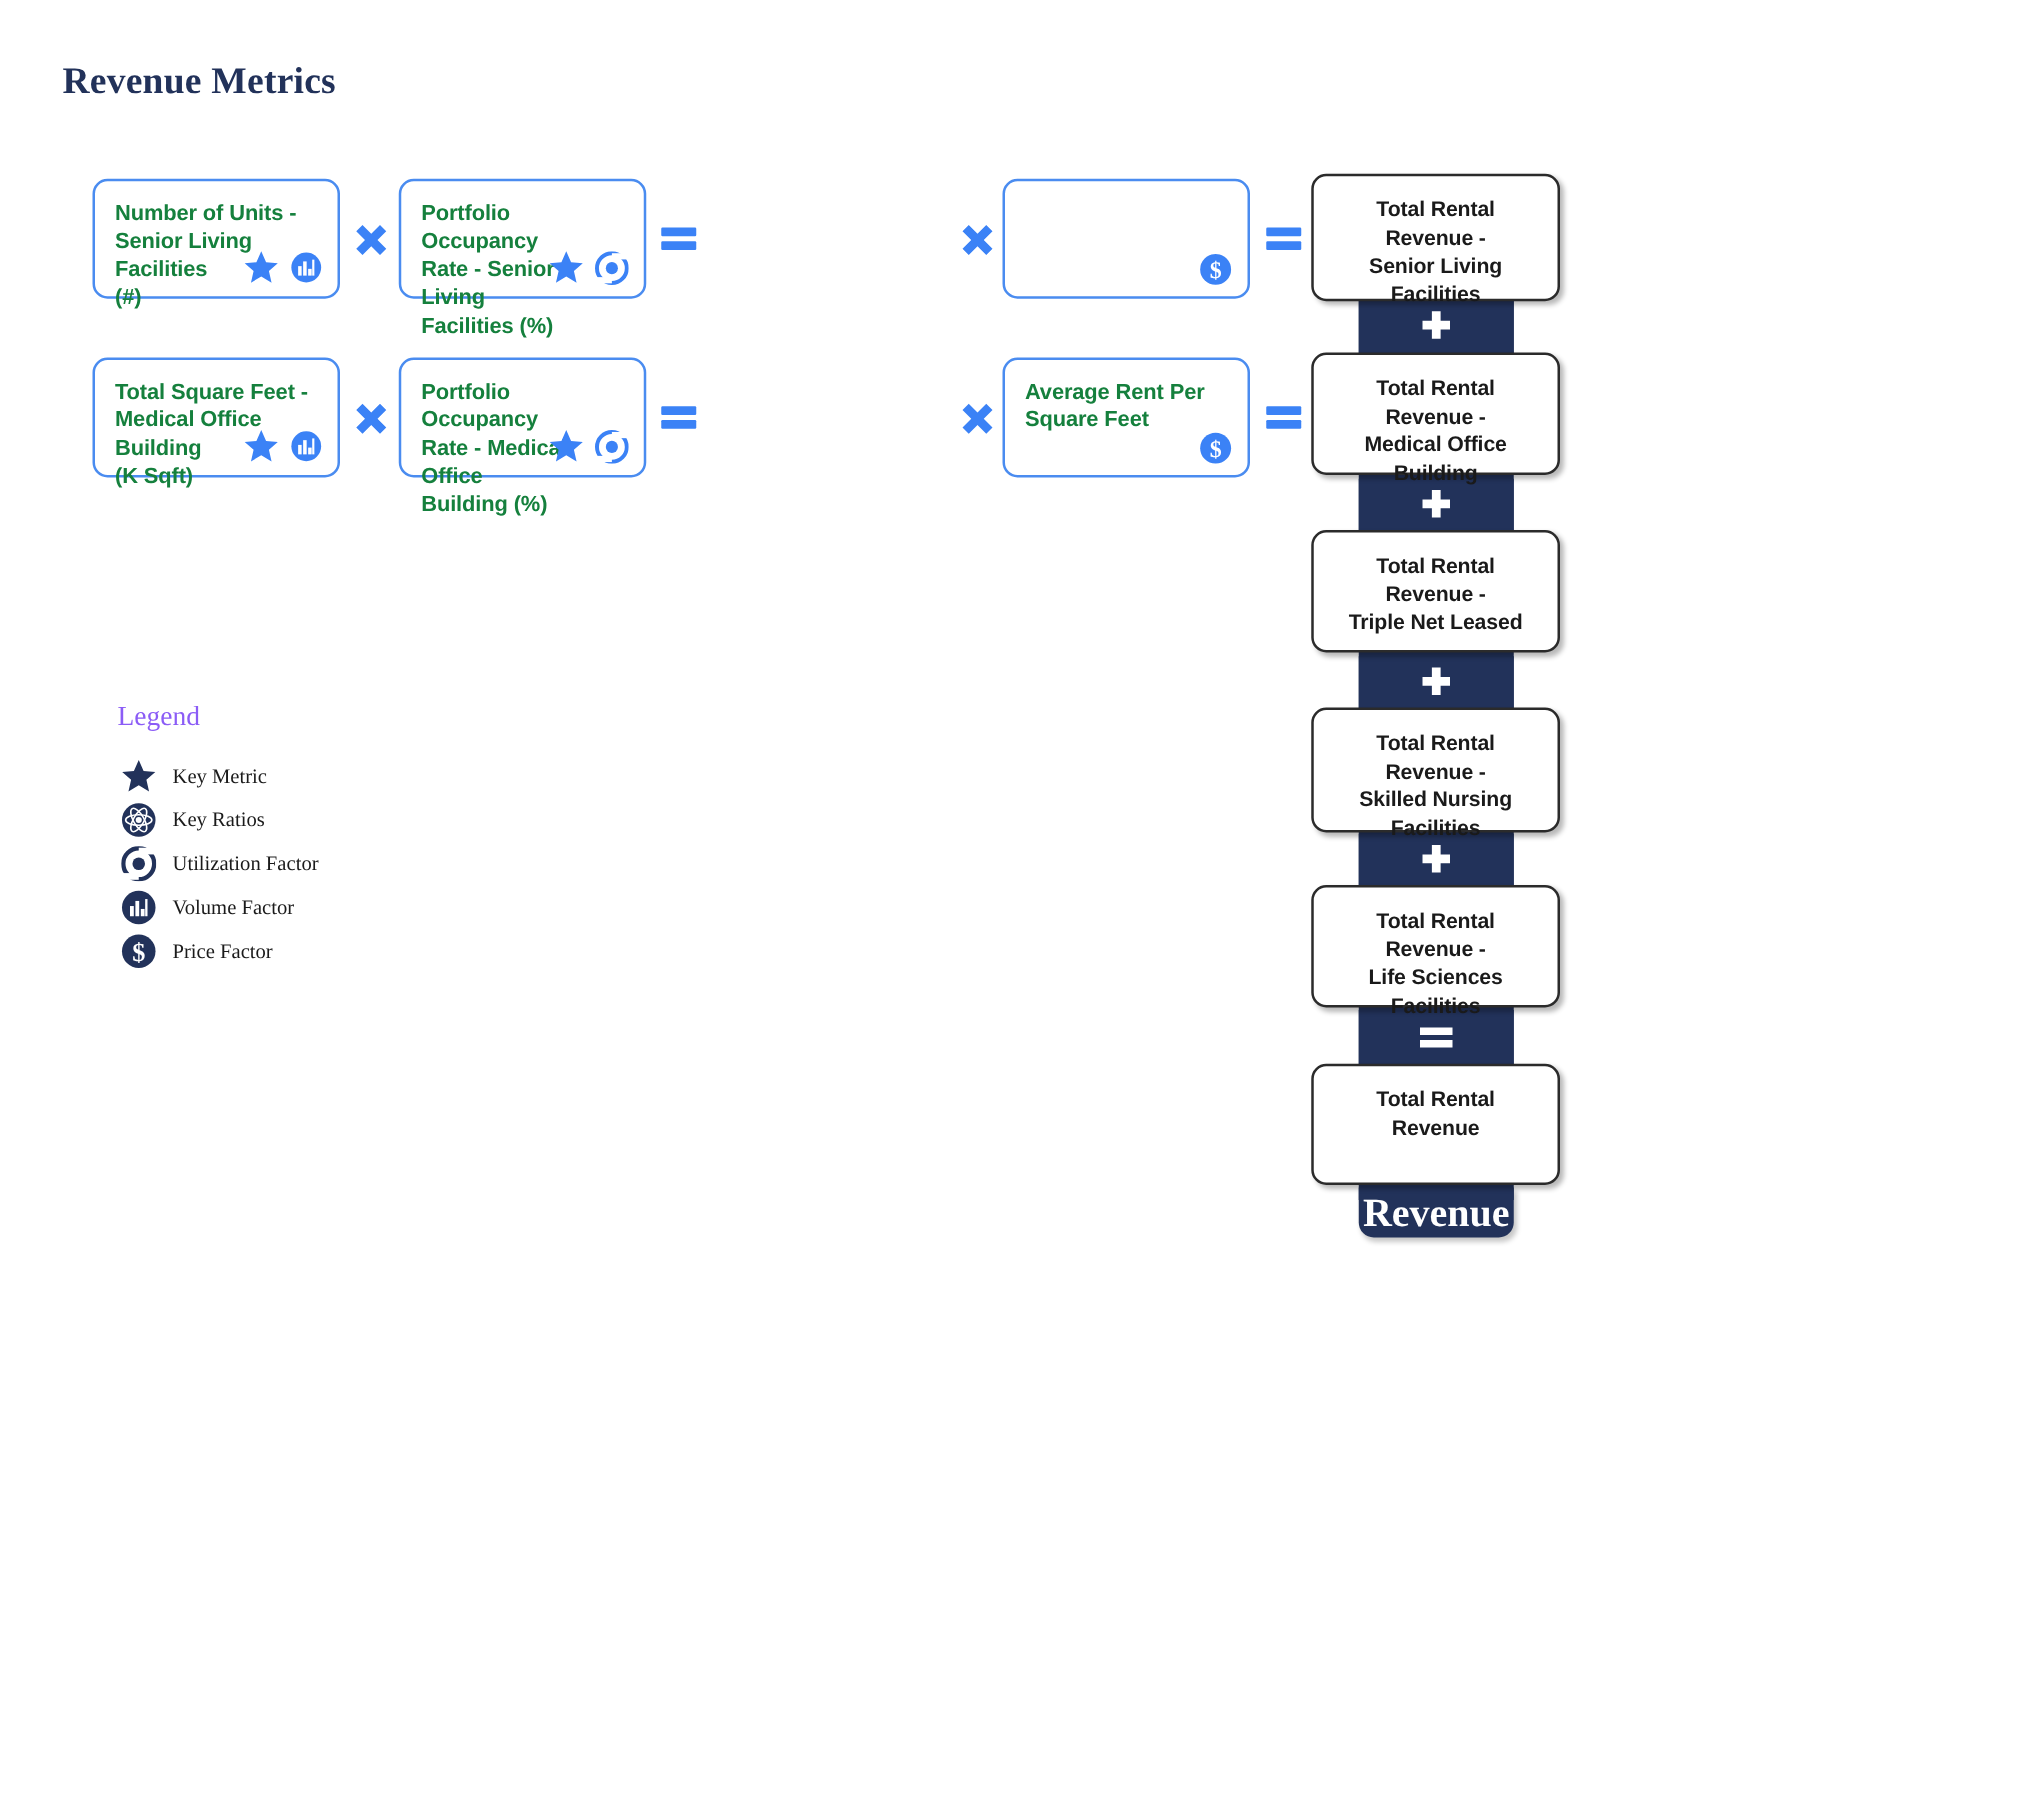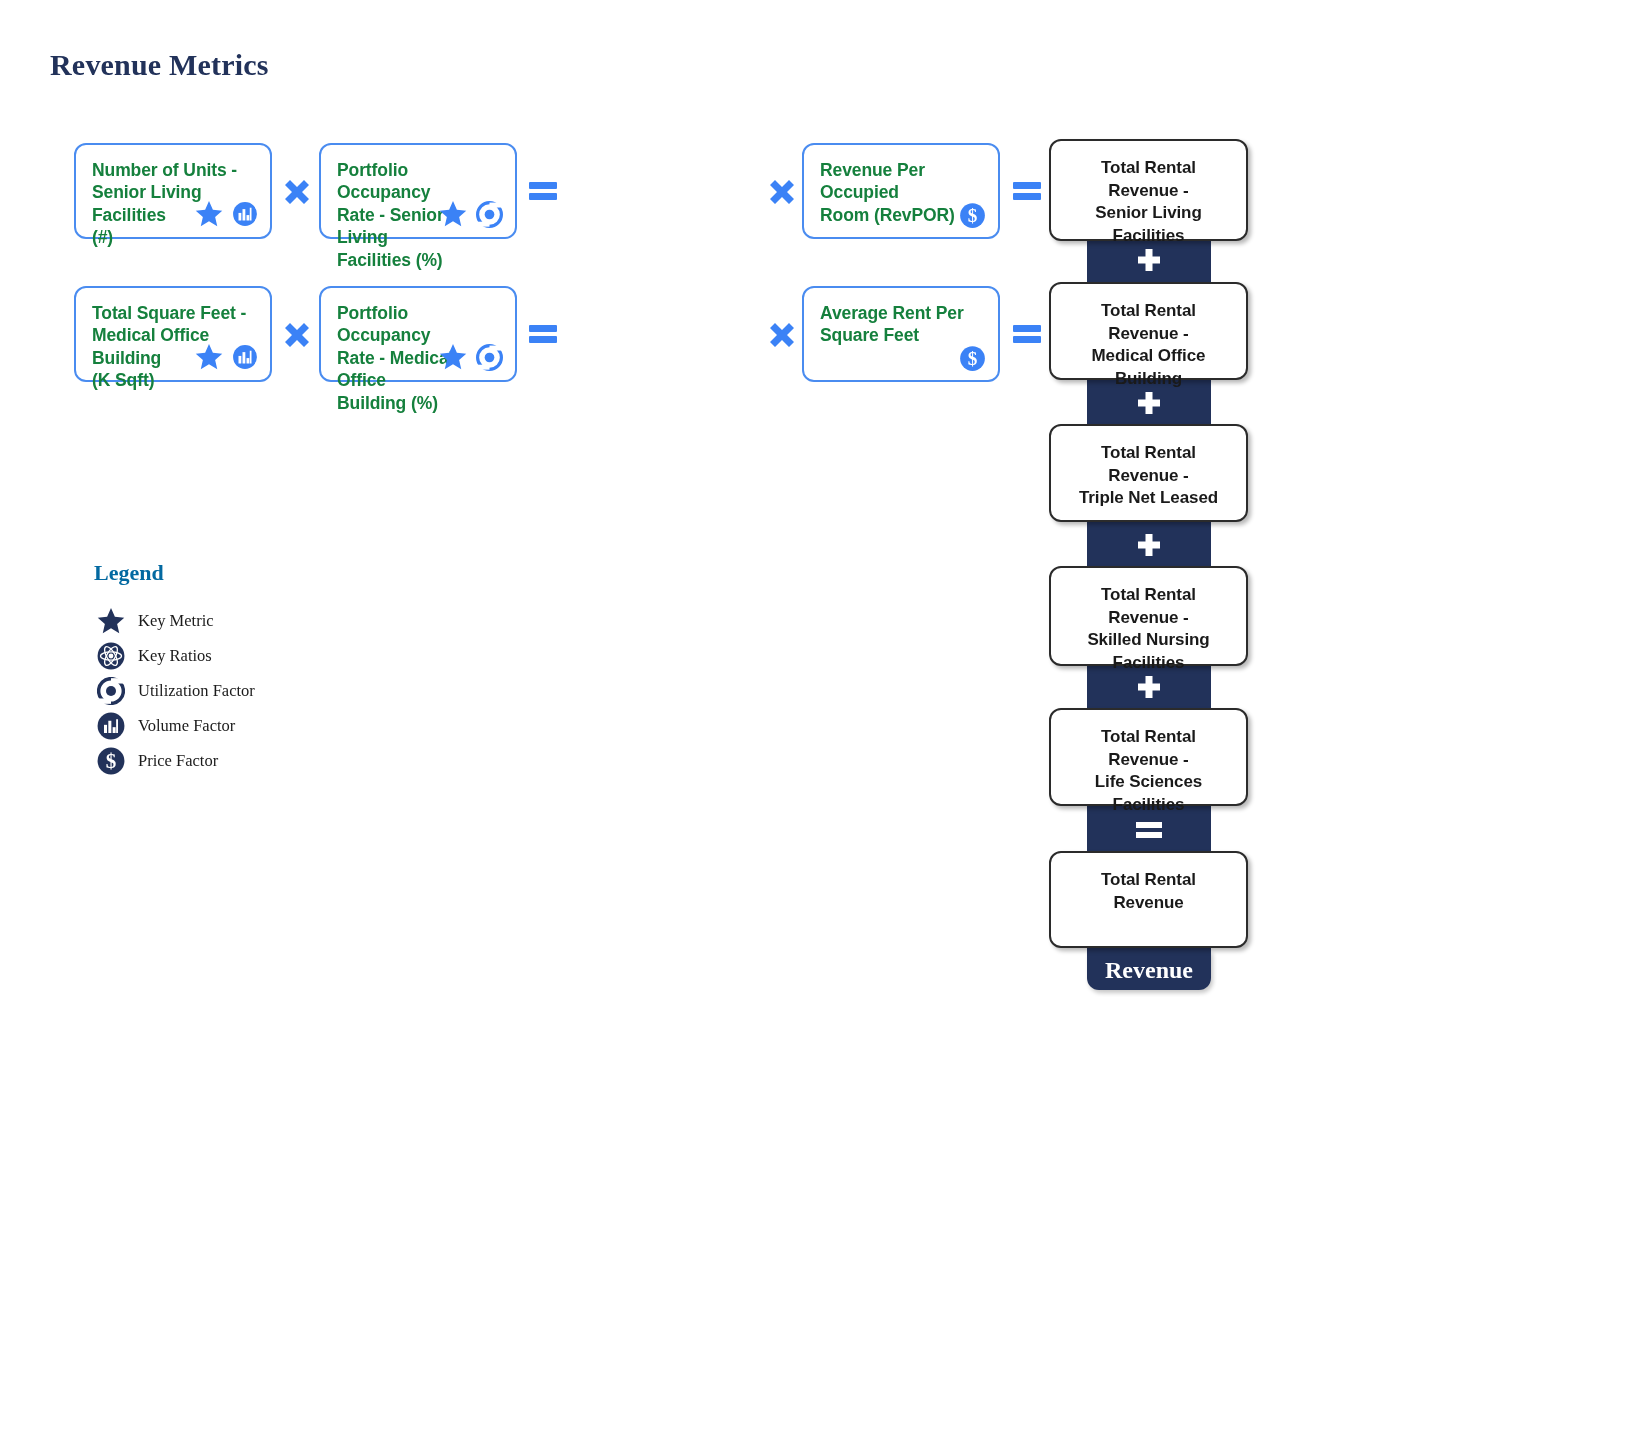--- a/index.html
+++ b/index.html
@@ -104,36 +104,36 @@
     background: #22325a;
     border-bottom-left-radius: 12px;
     border-bottom-right-radius: 12px;
     display: flex;
     align-items: center;
     justify-content: center;
     box-shadow: 2px 3px 4px rgba(0,0,0,0.22);
   }
   .spine-footer span {
     font-family: "Liberation Serif", serif;
-    font-size: 24px;
+    font-size: 32px;
     font-weight: bold;
     color: #ffffff;
   }
 
   
   .legend {
     position: absolute;
     left: 94px;
     top: 560px;
   }
   .legend-title {
     font-family: "Liberation Serif", serif;
     font-size: 22px;
-    font-weight: bold;
-    color: #0369a1;
+    font-weight: normal;
+    color: #8b5cf6;
     margin-bottom: 18px;
   }
   .legend-row {
     display: flex;
     align-items: center;
     height: 34px;
     margin-bottom: 1px;
   }
   .legend-ico {
     width: 34px;
@@ -239,22 +239,20 @@
   </div>
 
 
   <div class="op" style="left:766px; top:176px; width:32px; height:32px;">
     <svg width="30" height="30" viewBox="0 0 30 30">
       <path d="M8 3 L15 10 L22 3 L27 8 L20 15 L27 22 L22 27 L15 20 L8 27 L3 22 L10 15 L3 8 Z" fill="#3b82f6"></path>
     </svg>
   </div>
 
   <div class="blue-box" style="left:802px; top:143px; width:198px; height:96px;">
-    <div class="bb-label">Revenue Per Occupied
-Room (RevPOR)</div>
     <div class="bb-icons">
       <svg width="27" height="27" viewBox="0 0 24 24">
         <circle cx="12" cy="12" r="11" fill="#3b82f6"></circle>
         <text x="12" y="18.2" text-anchor="middle" font-family="Liberation Serif, serif" font-size="17" font-weight="bold" fill="#ffffff">$</text>
       </svg>
     </div>
   </div>
 
   <div class="op" style="left:1011px; top:178px; width:32px; height:26px;">
     <svg width="32" height="24" viewBox="0 0 32 24">

